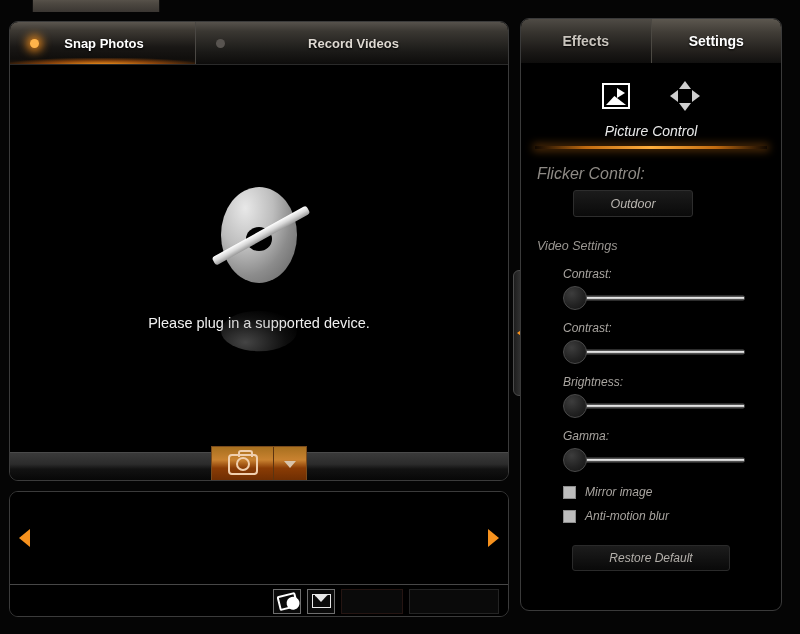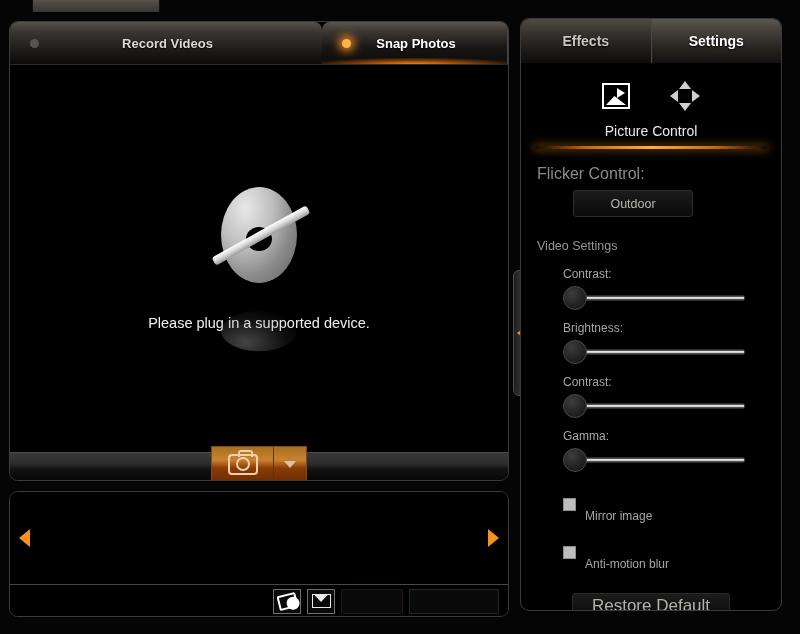--- a/index.html
+++ b/index.html
@@ -262,21 +262,21 @@
     text-shadow: 0 1px 2px #000;
     background: linear-gradient(to bottom, #4f4b45 0%, #37342f 30%, #1a1816 75%, #0e0d0c 100%);
   }
   .rtab:first-child { border-radius: 8px 0 0 0; border-right: 1px solid #4b4842; }
   .rtab:last-child  { border-radius: 0 8px 0 0; text-align: right; }
   .rtab.active {
     color: #ffffff;
     background: linear-gradient(to bottom, #5c574f 0%, #413d37 30%, #221f1c 75%, #121110 100%);
   }
 
-  .rbody { padding: 0; }
+  .rbody { padding: 0; font-style: italic; }
   .icon-row {
     display: flex; align-items: center; justify-content: center;
     gap: 40px; height: 54px; margin-top: 6px;
   }
   .pic-icon {
     width: 28px; height: 26px;
     border: 2px solid #ffffff;
     background: #000;
     position: relative;
   }
@@ -373,51 +373,51 @@
   .check-row {
     display: flex; align-items: center;
     padding: 10px 0 0 42px;
   }
   .check-box {
     width: 13px; height: 13px;
     background: #bdbdbd;
     border: 1px solid #8d8d8d;
     margin-right: 9px;
   }
-  .check-label { font-size: 12px; color: #a9a5a0; margin-top: 24px; }
+  .check-label { font-size: 12px; color: #a9a5a0; }
 
   .restore-btn {
     margin: 22px auto 16px auto;
     width: 158px; height: 26px;
     border: 1px solid #2a2a2a;
     border-radius: 3px;
     background: linear-gradient(to bottom, #1c1c1c, #090909);
     display: flex; align-items: center; justify-content: center;
-    font-size: 17px; color: #b4b0ab;
+    font-size: 12px; color: #b4b0ab;
   }
 </style>
 </head>
 <body>
 
 <div id="app">
 
   <div class="window-stub"></div>
 
   <div class="left-pane">
 
     <div class="viewer-card">
 
       <div class="tabstrip">
+        <div class="tab tab-snap active">
+          <span class="tab-dot"></span>
+          <span class="tab-label">Snap Photos</span>
+        </div>
         <div class="tab tab-record">
           <span class="tab-dot"></span>
           <span class="tab-label">Record Videos</span>
-        </div>
-        <div class="tab tab-snap active">
-          <span class="tab-dot"></span>
-          <span class="tab-label">Snap Photos</span>
         </div>
       </div>
 
       <div class="preview">
         <div class="device-icon">
           <span class="ring"></span>
           <span class="hole"></span>
           <span class="slash"></span>
           <span class="reflection"></span>
         </div>
@@ -492,29 +492,29 @@
 
       <div class="slider-row">
         <div class="slider-label">Contrast:</div>
         <div class="slider-track-wrap">
           <div class="slider-track"></div>
           <div class="slider-knob"></div>
         </div>
       </div>
 
       <div class="slider-row">
-        <div class="slider-label">Brightness:</div>
+        <div class="slider-label">Contrast:</div>
         <div class="slider-track-wrap">
           <div class="slider-track"></div>
           <div class="slider-knob"></div>
         </div>
       </div>
 
       <div class="slider-row">
-        <div class="slider-label">Contrast:</div>
+        <div class="slider-label">Brightness:</div>
         <div class="slider-track-wrap">
           <div class="slider-track"></div>
           <div class="slider-knob"></div>
         </div>
       </div>
 
 
       <div class="slider-row">
         <div class="slider-label">Gamma:</div>
         <div class="slider-track-wrap">

